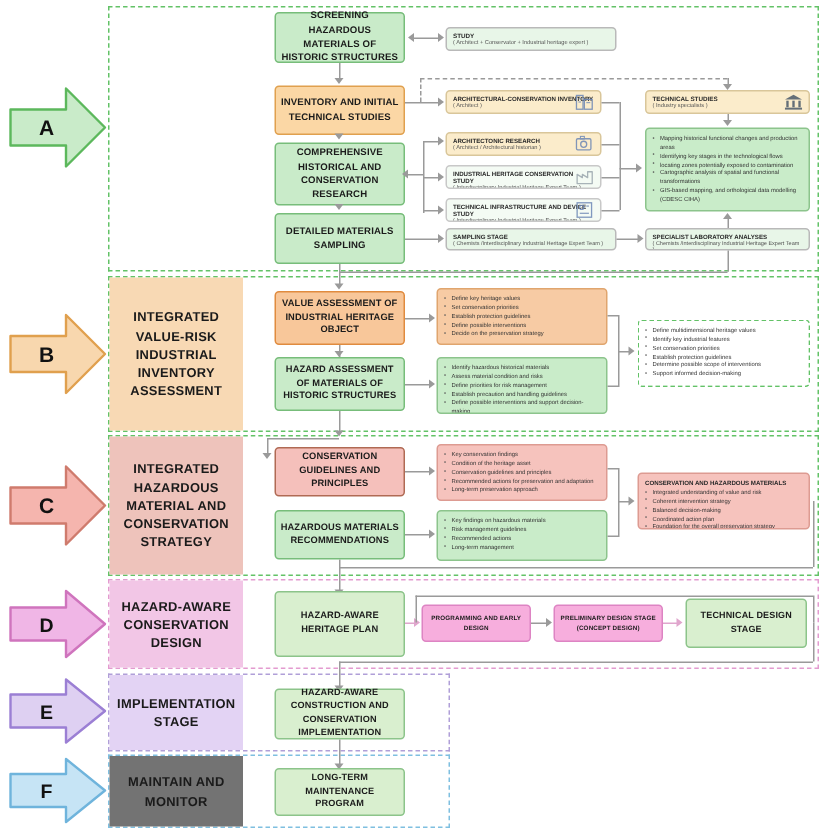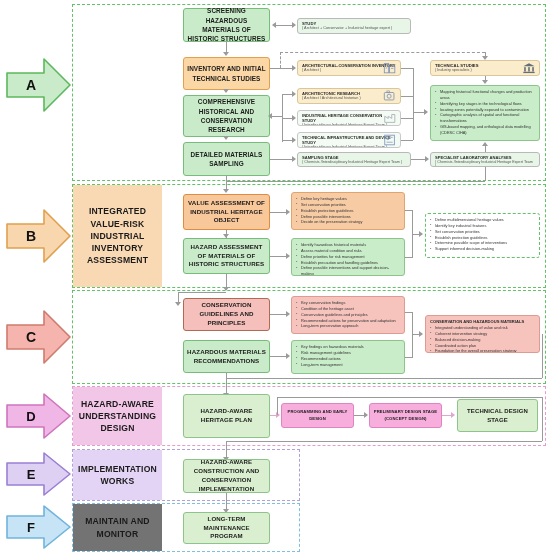--- a/index.html
+++ b/index.html
@@ -133,25 +133,28 @@
   <div class="band b-green" style="left:72px;top:4px;width:474px;height:177px;"></div>
   <div class="band b-green" style="left:72px;top:184px;width:474px;height:104px;"></div>
   <div class="band b-green" style="left:72px;top:290px;width:474px;height:94px;"></div>
   <div class="band b-pink" style="left:72px;top:386px;width:474px;height:60px;"></div>
   <div class="band b-purple" style="left:72px;top:449px;width:228px;height:52px;"></div>
   <div class="band b-blue" style="left:72px;top:503px;width:228px;height:49px;"></div>
 
   <div class="stage-label abs" style="left:73px;top:185px;width:89px;height:102px;background:#f8d9b4;font-size:8.6px;">
     <span>INTEGRATED VALUE-RISK INDUSTRIAL INVENTORY ASSESSMENT</span>
   </div>
+  <div class="stage-label abs" style="left:73px;top:291px;width:89px;height:92px;background:#eec3bb;font-size:8.6px;">
+    <span>INTEGRATED HAZARDOUS MATERIAL AND CONSERVATION STRATEGY</span>
+  </div>
   <div class="stage-label abs" style="left:73px;top:387px;width:89px;height:58px;background:#f2c6e6;font-size:8.6px;">
-    <span>HAZARD-AWARE UNDERSTANDING DESIGN</span>
+    <span>HAZARD-AWARE CONSERVATION DESIGN</span>
   </div>
   <div class="stage-label abs" style="left:73px;top:450px;width:89px;height:50px;background:#e3d3f4;font-size:8.6px;">
-    <span>IMPLEMENTATION WORKS</span>
+    <span>IMPLEMENTATION STAGE</span>
   </div>
   <div class="stage-label abs" style="left:73px;top:504px;width:89px;height:47px;background:#737373;font-size:8.6px;">
     <span>MAINTAIN AND MONITOR</span>
   </div>
 
   <div class="arrow" style="left:6px;top:56px;width:66px;height:58px;">
     <svg viewBox="0 0 66 58" width="66" height="58">
       <polygon points="1,17 38,17 38,3 64,29 38,55 38,41 1,41" fill="#c9ebc9" stroke="#5cb85c" stroke-width="1.6" stroke-linejoin="round"></polygon>
     </svg>
     <span class="lbl" style="font-size:14px;">A</span>

